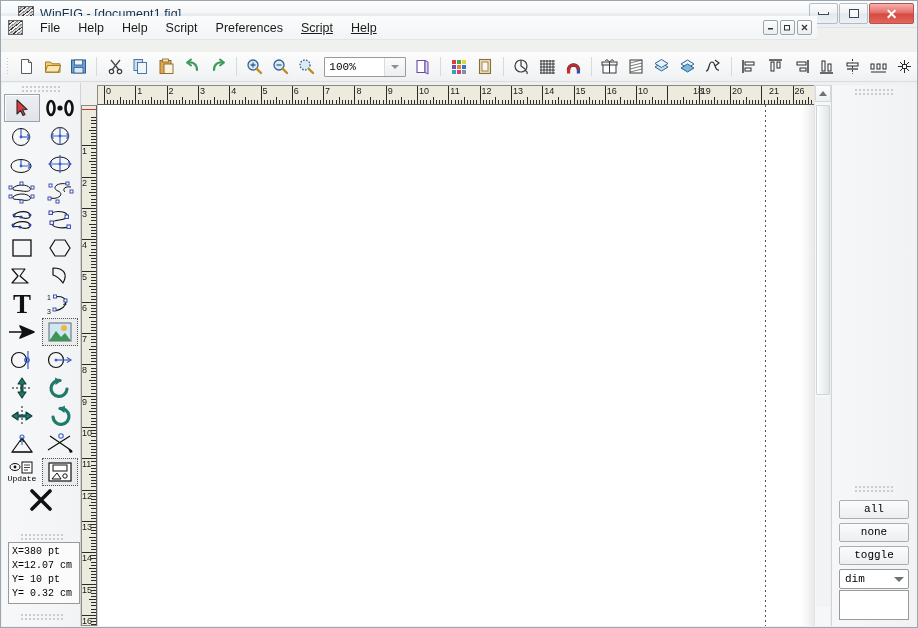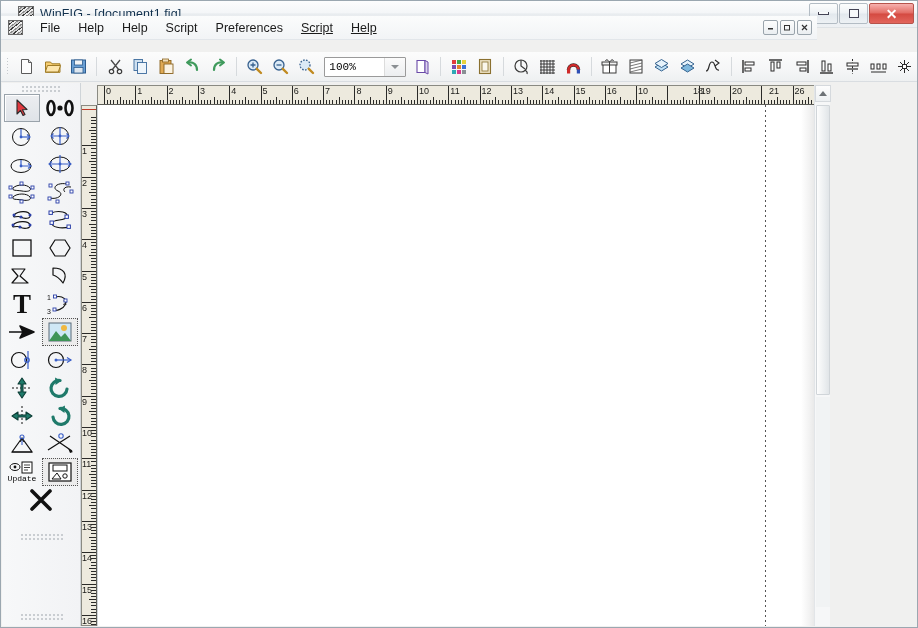--- a/index.html
+++ b/index.html
@@ -787,20 +787,26 @@
       </div>
 
       <div class="tool" style="width:76px;">
         <svg width="26" height="26" viewBox="0 0 26 26">
             <path d="M4 4 L22 22 M22 4 L4 22" stroke="#111" stroke-width="3.6" stroke-linecap="round"></path>
           </svg>
       </div>
     </div>
 
     <div class="cb-grip"></div>
+    <div class="coordbox">
+      <div>X=380 pt</div>
+      <div>X=12.07 cm</div>
+      <div>Y= 10 pt</div>
+      <div>Y= 0.32 cm</div>
+    </div>
     <div class="pal-bottom-grip"></div>
   </div>
 
   <div class="hruler" id="hruler">
       <div class="hr-tick" style="left: 6px; height: 18px;"></div>
       <div class="hr-num" style="left: 8px;">0</div>
       <div class="hr-tick" style="left: 9.13px; height: 4px;"></div>
       <div class="hr-tick" style="left: 12.26px; height: 4px;"></div>
       <div class="hr-tick" style="left: 15.39px; height: 4px;"></div>
       <div class="hr-tick" style="left: 18.52px; height: 4px;"></div>
@@ -1240,14 +1246,28 @@
   </div>
 
   <div class="vscroll">
     <div class="vs-btn up">
         <span class="vs-arrow-up"></span>
       </div>
     <div class="vs-thumb"></div>
     <div class="vs-track-lower"></div>
   </div>
 
+  <div class="rightpal">
+    <div class="rp-grip"></div>
+    <div class="rp-grip-mid"></div>
+    <div class="rp-buttons">
+      <div class="rpbtn">all</div>
+      <div class="rpbtn">none</div>
+      <div class="rpbtn">toggle</div>
+      <div class="rpselect">
+        <span>dim</span>
+        <span class="arr"></span>
+      </div>
+    </div>
+    <div class="rp-listbox"></div>
+  </div>
 
 </div>
 
 </body></html>

